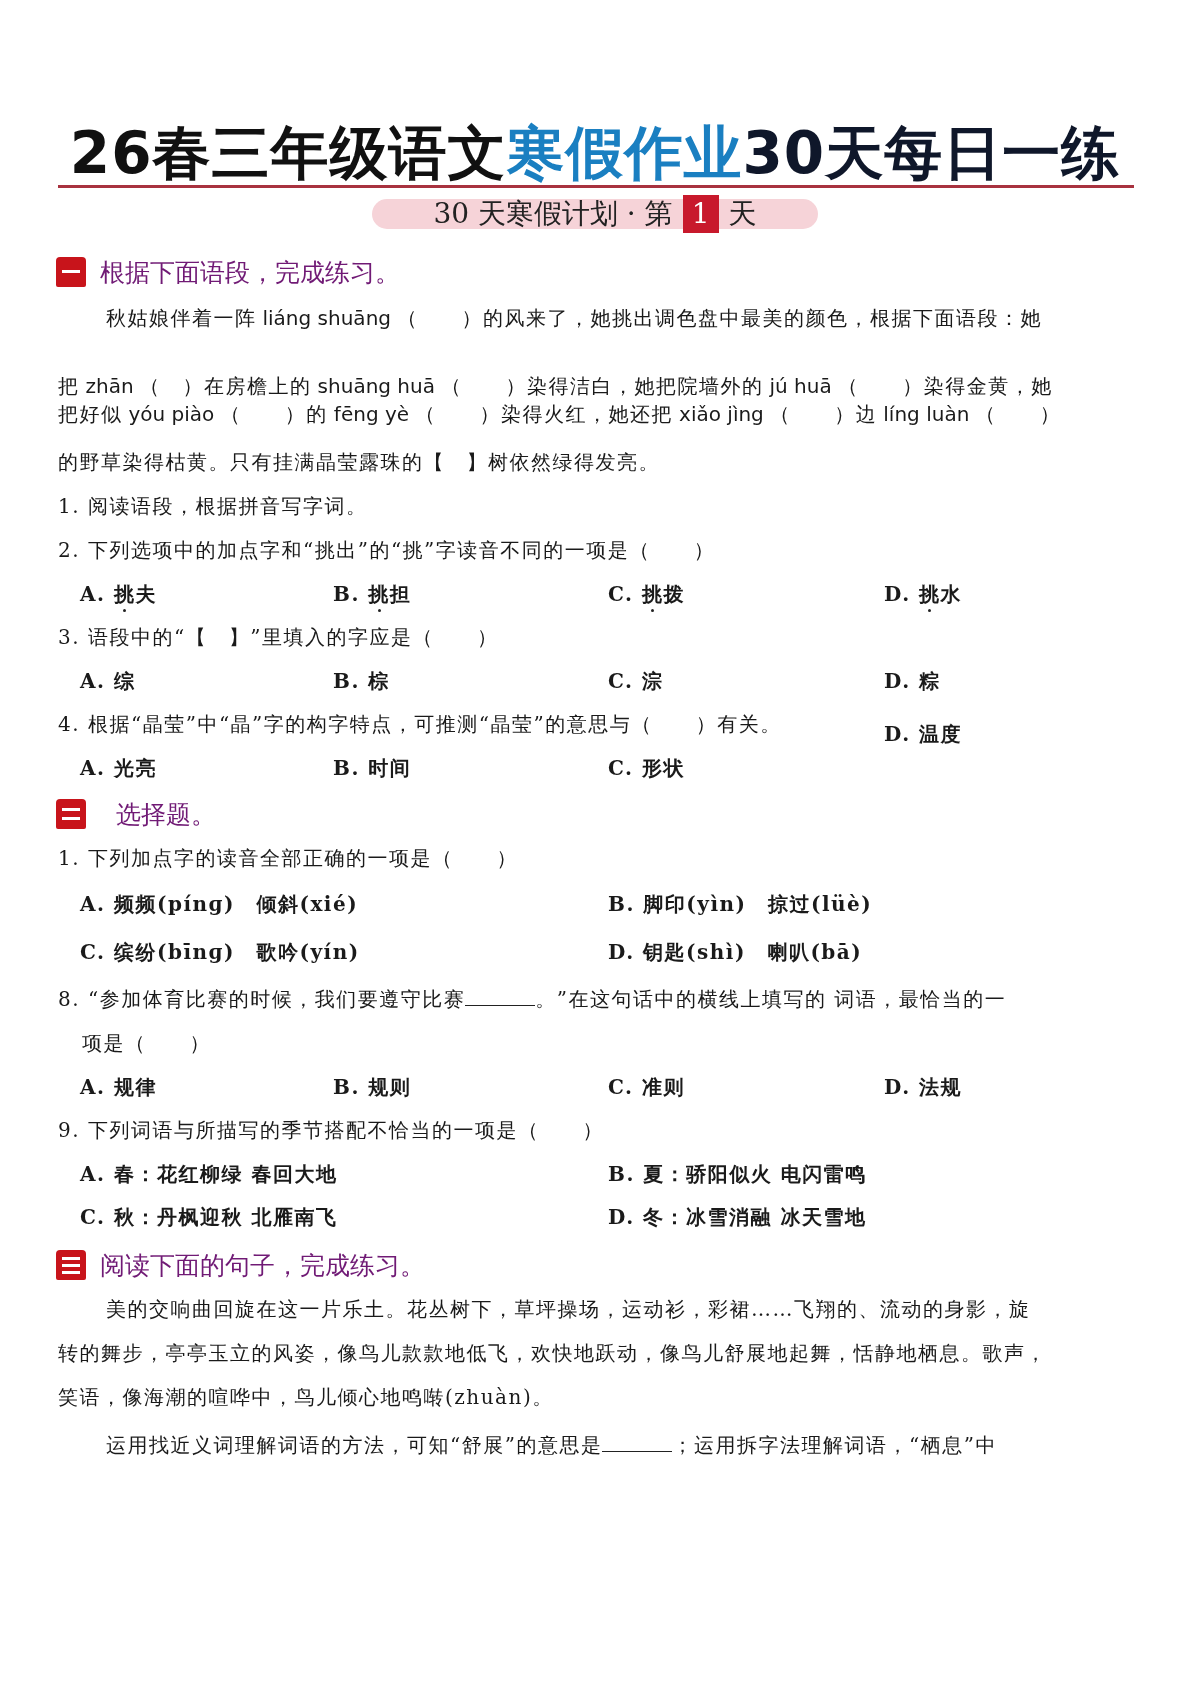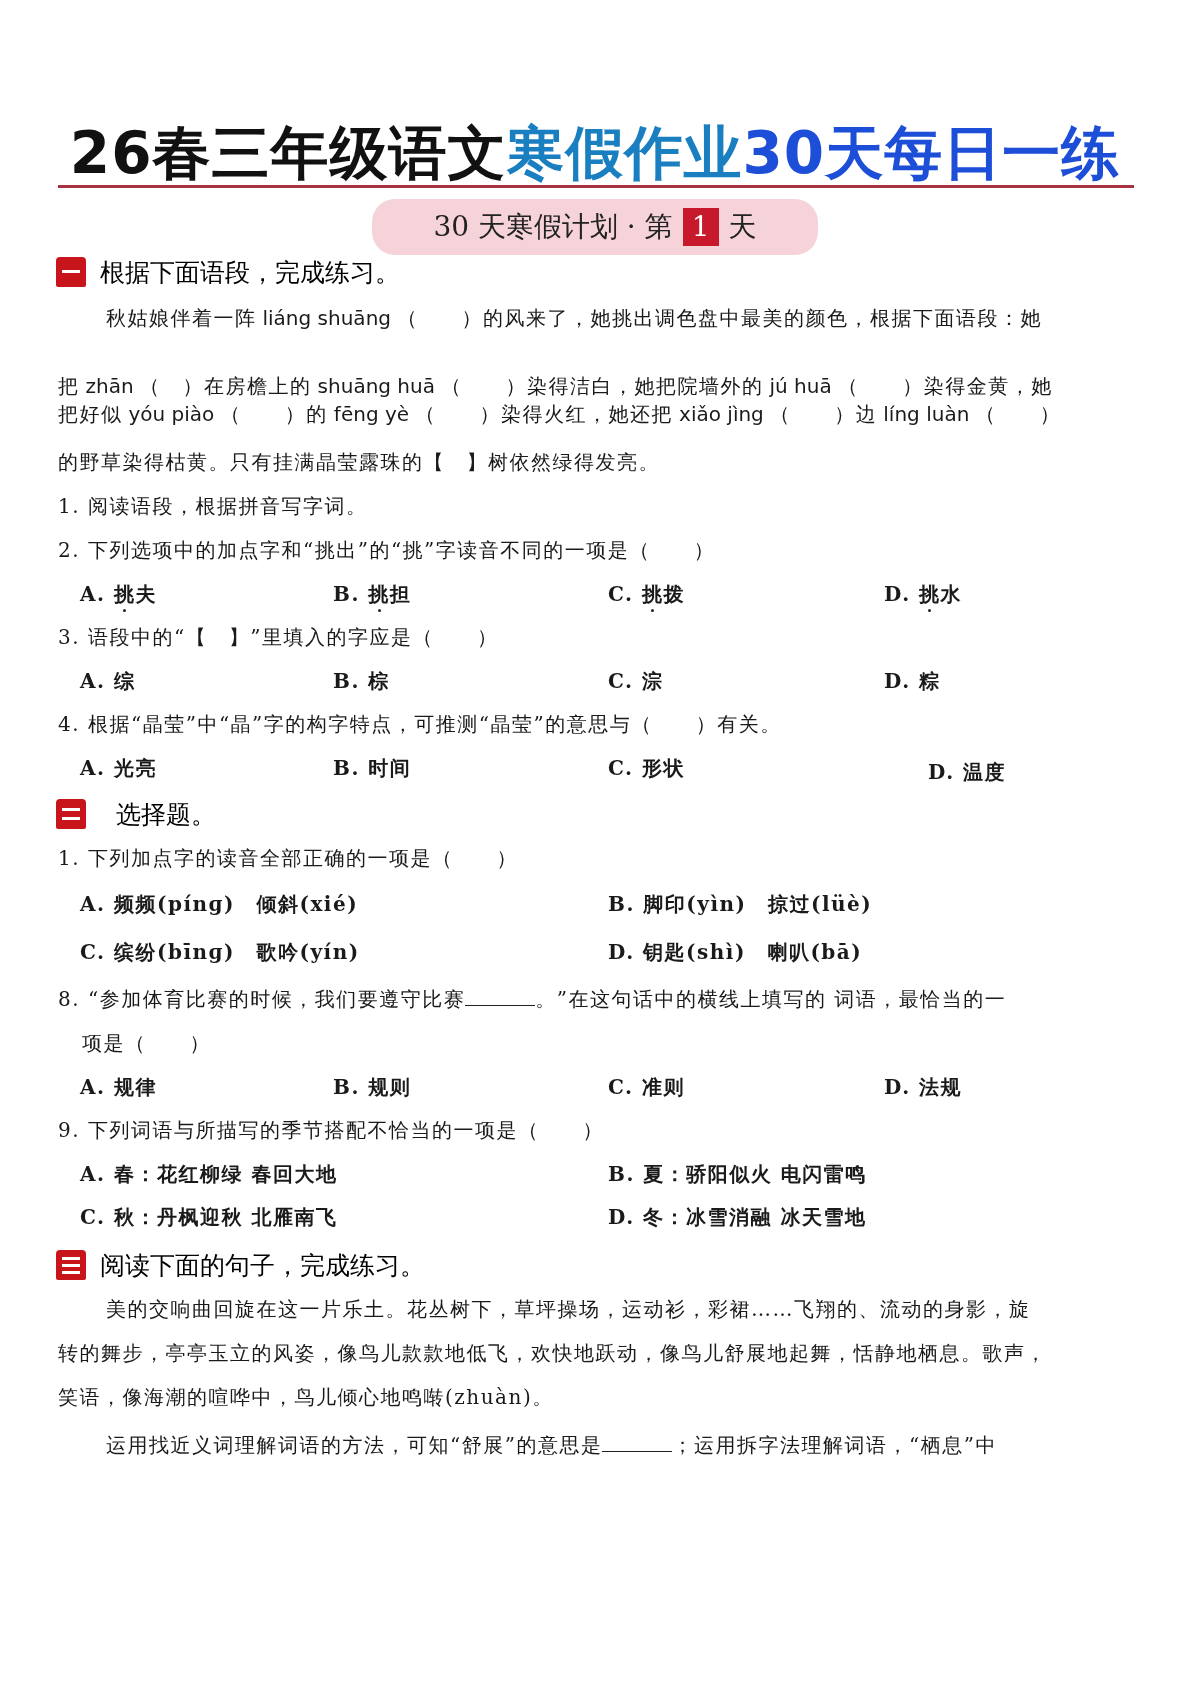--- a/index.html
+++ b/index.html
@@ -6,36 +6,36 @@
   body { width: 1190px; height: 1684px; position: relative; overflow: hidden;
          font-family: "DejaVu Serif", "Liberation Serif", serif; color: #1a1a1a; }
   .abs { position: absolute; }
 
   
   .title { left: 0; width: 1190px; top: 118px; text-align: center; white-space: nowrap;
            font-family: "DejaVu Sans", "Liberation Sans", sans-serif; font-weight: bold;
            font-size: 58px; line-height: 70px; letter-spacing: 1px; }
   .t-black { color: #111111; }
   .t-blue { color: #1a7fc1; }
-  .t-red { color: #1d4ed8; }
+  .t-red { color: #0f172a; }
   .title-rule { left: 58px; width: 1076px; top: 185px; height: 3px; background: #a8323f; }
 
   
-  .pill { left: 372px; top: 199px; width: 446px; height: 56px; border-radius: 23px;
+  .pill { left: 372px; top: 199px; width: 446px; height: 30px; border-radius: 23px;
           background: #f6d3d8; display: flex; align-items: center; justify-content: center;
           font-size: 28px; color: #222; white-space: nowrap; }
   .pill .badge { display: inline-block; background: #c8192c; color: #fff; width: 36px; height: 38px;
                  line-height: 38px; text-align: center; margin: 0 10px; font-size: 28px; }
 
   
   .sec { left: 56px; height: 36px; display: flex; align-items: center; white-space: nowrap; }
   .sec .icon { width: 30px; height: 30px; background: #c8141b; border-radius: 4px 4px 2px 2px;
                position: relative; margin-right: 14px; flex: none; }
   .sec .icon i { position: absolute; left: 6px; right: 6px; height: 3px; background: #fff; }
-  .sec .label { font-family: "DejaVu Sans", "Liberation Sans", sans-serif; font-size: 25px; color: #000000; }
+  .sec .label { font-family: "DejaVu Sans", "Liberation Sans", sans-serif; font-size: 25px; color: #701a75; }
 
   
   .line { left: 58px; white-space: nowrap; font-size: 20px; line-height: 28px; letter-spacing: 1.5px; }
   .indent { left: 106px; }
   .py { font-family: "DejaVu Sans", "Liberation Sans", sans-serif; letter-spacing: 0; margin: 0 6px; }
   .ul { display: inline-block; border-bottom: 1.5px solid #222; width: 70px; height: 18px; }
   .opt { white-space: nowrap; font-size: 20px; line-height: 28px; letter-spacing: 1.5px; font-weight: bold; }
   .dot { position: relative; }
   .dot::after { content: ""; position: absolute; left: 50%; bottom: -6px; width: 3px; height: 3px;
                 margin-left: -1.5px; background: #222; border-radius: 50%; }
@@ -82,21 +82,21 @@
 <div class="abs line" style="top:623px;">3. 语段中的“【　】”里填入的字应是（　　）</div>
 <div class="abs opt" style="left:80px; top:667px;">A. 综</div>
 <div class="abs opt" style="left:333px; top:667px;">B. 棕</div>
 <div class="abs opt" style="left:608px; top:667px;">C. 淙</div>
 <div class="abs opt" style="left:884px; top:667px;">D. 粽</div>
 
 <div class="abs line" style="top:710px;">4. 根据“晶莹”中“晶”字的构字特点，可推测“晶莹”的意思与（　　）有关。</div>
 <div class="abs opt" style="left:80px; top:754px;">A. 光亮</div>
 <div class="abs opt" style="left:333px; top:754px;">B. 时间</div>
 <div class="abs opt" style="left:608px; top:754px;">C. 形状</div>
-<div class="abs opt" style="left:884px; top:758px;margin-left:44px;">D. 温度</div>
+<div class="abs opt" style="left:884px; top:720px;">D. 温度</div>
 
 <div class="abs sec" style="top:796px;gap:16px;">
   <span class="icon">
       <i style="top:9px;"></i>
       <i style="top:18px;"></i>
     </span>
   <span class="label">选择题。</span>
 </div>
 
 <div class="abs line" style="top:844px;">1. 下列加点字的读音全部正确的一项是（　　）</div>

